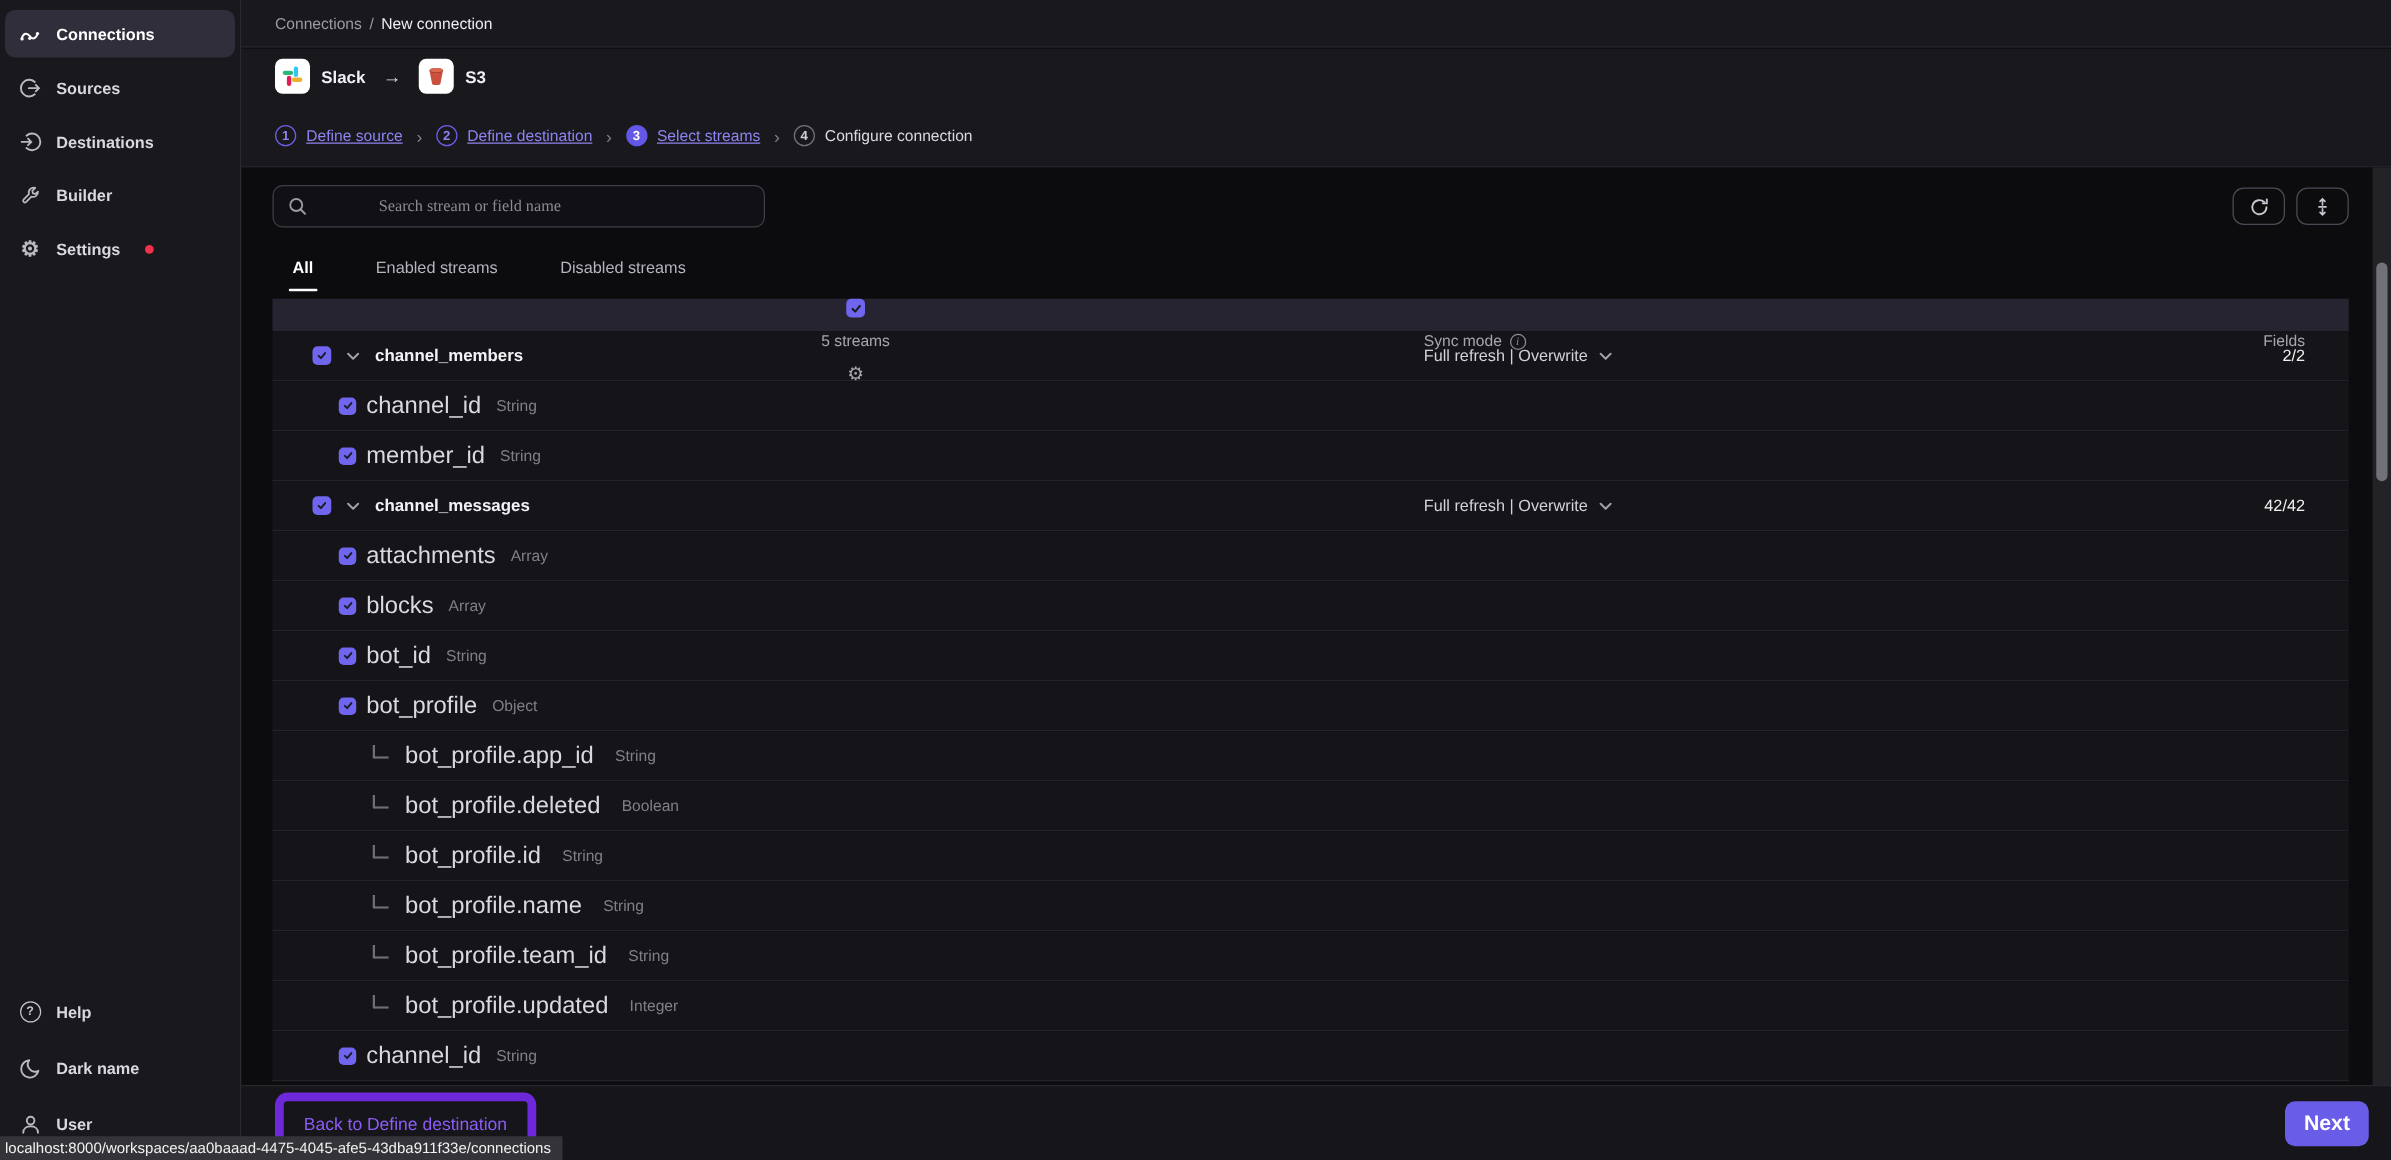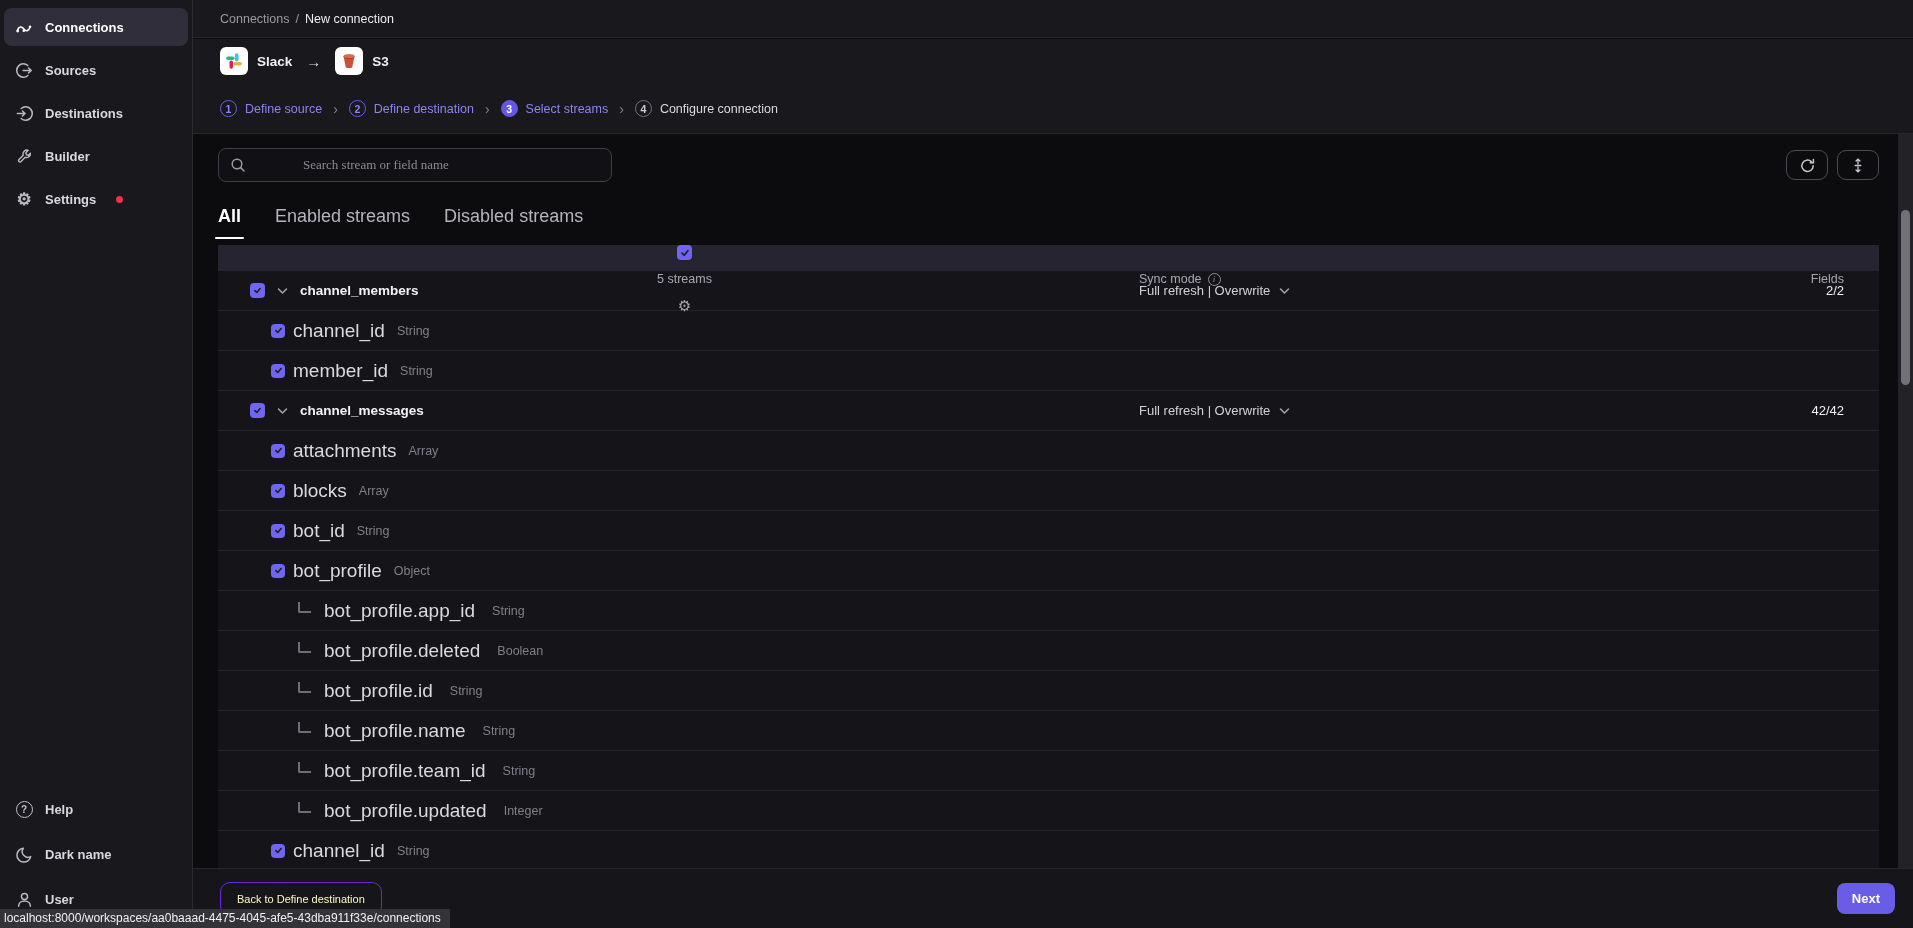--- a/index.html
+++ b/index.html
@@ -33,35 +33,35 @@
   .conn-tile { width:28px; height:28px; background:#ffffff; border-radius:6px; display:flex; align-items:center; justify-content:center; }
   .conn-name { font-size:13.5px; font-weight:600; color:#f0f0f4; }
   .conn-arrow { color:#dcdce2; font-size:15px; margin:0 5px; }
   .steps-row { position:absolute; left:27px; top:61px; display:flex; align-items:center; gap:10px; }
   .step { display:flex; align-items:center; gap:8px; cursor:pointer; }
   .step-circle { width:17px; height:17px; border-radius:50%; font-size:10.5px; font-weight:600; display:flex; align-items:center; justify-content:center; }
   .step.done .step-circle { border:1.5px solid #6a5fe8; color:#8d84f0; }
   .step.active .step-circle { background:#6457e6; border:1.5px solid #6457e6; color:#ffffff; }
   .step.pending .step-circle { border:1.5px solid #72727c; color:#cfcfd6; }
   .step-label { font-size:12.5px; }
-  .step.done .step-label, .step.active .step-label { color:#8d84f0; }
+  .step.done .step-label, .step.active .step-label { color:#8d84f0;text-decoration:underline; }
   .step.pending .step-label { color:#dadade; }
   .step-sep { color:#84848c; font-size:14px; margin:0 1px; }
 
   
   .scrollwrap { position:absolute; left:193px; top:134px; right:0; bottom:60px; background:#0c0c0f; padding:0 34px 0 25px; overflow:hidden; }
   .search-row { margin-top:14px; display:flex; justify-content:space-between; align-items:center; }
   .search-box { width:394px; height:34px; border:1px solid #3f3f48; border-radius:8px; background:#101015; display:flex; align-items:center; gap:9px; padding:0 11px; }
   .search-box input { flex:1; background:transparent; border:none; outline:none; color:#e6e6ea; font-size:13px; font-family:Liberation Serif, serif;margin-left:48px; }
   .search-box input::placeholder { color:#8a8a93; }
   .tool-btns { display:flex; gap:9px; }
   .tool-btn { width:42px; height:30px; border:1px solid #4a4a54; border-radius:9px; background:transparent; display:flex; align-items:center; justify-content:center; color:#c6c6cf; cursor:pointer; }
 
   .tabs { margin-top:24px; display:flex; gap:34px; }
-  .tab { font-size:18px; color:#b4b4bd; padding-bottom:12px; position:relative; cursor:pointer; }
+  .tab { font-size:13px; color:#b4b4bd; padding-bottom:12px; position:relative; cursor:pointer;margin-left:16px; }
   .tab.active { color:#ffffff; font-weight:700; }
   .tab.active::after { content:""; position:absolute; left:-3px; right:-3px; bottom:0; height:2.5px; border-radius:2px; background:#ffffff; }
 
   
   .stable { margin-top:6px; }
   .thead { height:26px; background:#262430; display:grid; grid-template-columns:1fr 640px 100px; align-items:center; font-size:12.5px; color:#a6a6af; }
   .thead-left { display:flex; align-items:center; gap:12px; padding-left:12px;flex-direction:column; }
   .thead-sync { display:flex; align-items:center; gap:6px; }
   .cell-fields { text-align:right; padding-right:35px; }
   .trow { height:40px; background:#151519; border-bottom:1px solid #232329; display:grid; grid-template-columns:1fr 640px 100px; align-items:center; }
@@ -77,22 +77,22 @@
 
   .checkbox { background:#7065ee; border-radius:4px; display:flex; align-items:center; justify-content:center; flex:none; cursor:pointer; }
   .cb15 { width:15px; height:15px; }
   .cb14 { width:14px; height:14px; }
   .tree-icon { width:13px; height:11px; border-left:2px solid #6e6e78; border-bottom:2px solid #6e6e78; border-bottom-left-radius:2px; margin-top:-6px; flex:none; }
   .chev { color:#a0a0a8; display:flex; }
   .info-icon { width:13px; height:13px; border:1px solid #8a8a92; border-radius:50%; font-size:9px; color:#8a8a92; display:flex; align-items:center; justify-content:center; font-style:italic; font-family:"Liberation Serif", serif; }
 
   
   .footer { position:absolute; left:193px; right:0; bottom:0; height:60px; background:#16161a; border-top:1px solid #26262d; display:flex; align-items:center; justify-content:space-between; padding:0 18px 0 27px; }
-  .back-btn { border:1px solid #6d28d9; border-radius:10px; background:transparent; color:#fef9c3; font-size:11px; padding:10px 16px; font-family:"Liberation Sans", sans-serif; cursor:pointer; }
-  .next-btn { background:#695ce6; border:none; border-radius:8px; color:#ffffff; font-size:13px; font-weight:600; padding:8px 15px; font-family:"Liberation Sans", sans-serif; cursor:pointer; }
+  .back-btn { border:7px solid #6d28d9; border-radius:10px; background:transparent; color:#8b5cf6; font-size:14px; padding:10px 16px; font-family:"Liberation Sans", sans-serif; cursor:pointer; }
+  .next-btn { background:#695ce6; border:none; border-radius:8px; color:#ffffff; font-size:17px; font-weight:600; padding:8px 15px; font-family:"Liberation Sans", sans-serif; cursor:pointer; }
 
   
   .statusbar { position:absolute; left:0; bottom:0; height:19px; line-height:19px; background:#333338; color:#f2f2f4; font-size:12px; padding:0 9px 0 4px; white-space:nowrap; z-index:5; }
   .vscroll { position:absolute; right:0; top:134px; bottom:60px; width:15px; background:#232327; }
   .vscroll-thumb { position:absolute; left:3px; top:76px; width:9px; height:175px; border-radius:5px; background:#717178; }
 </style>
 </head>
 <body>
 
 <div class="sidebar">

